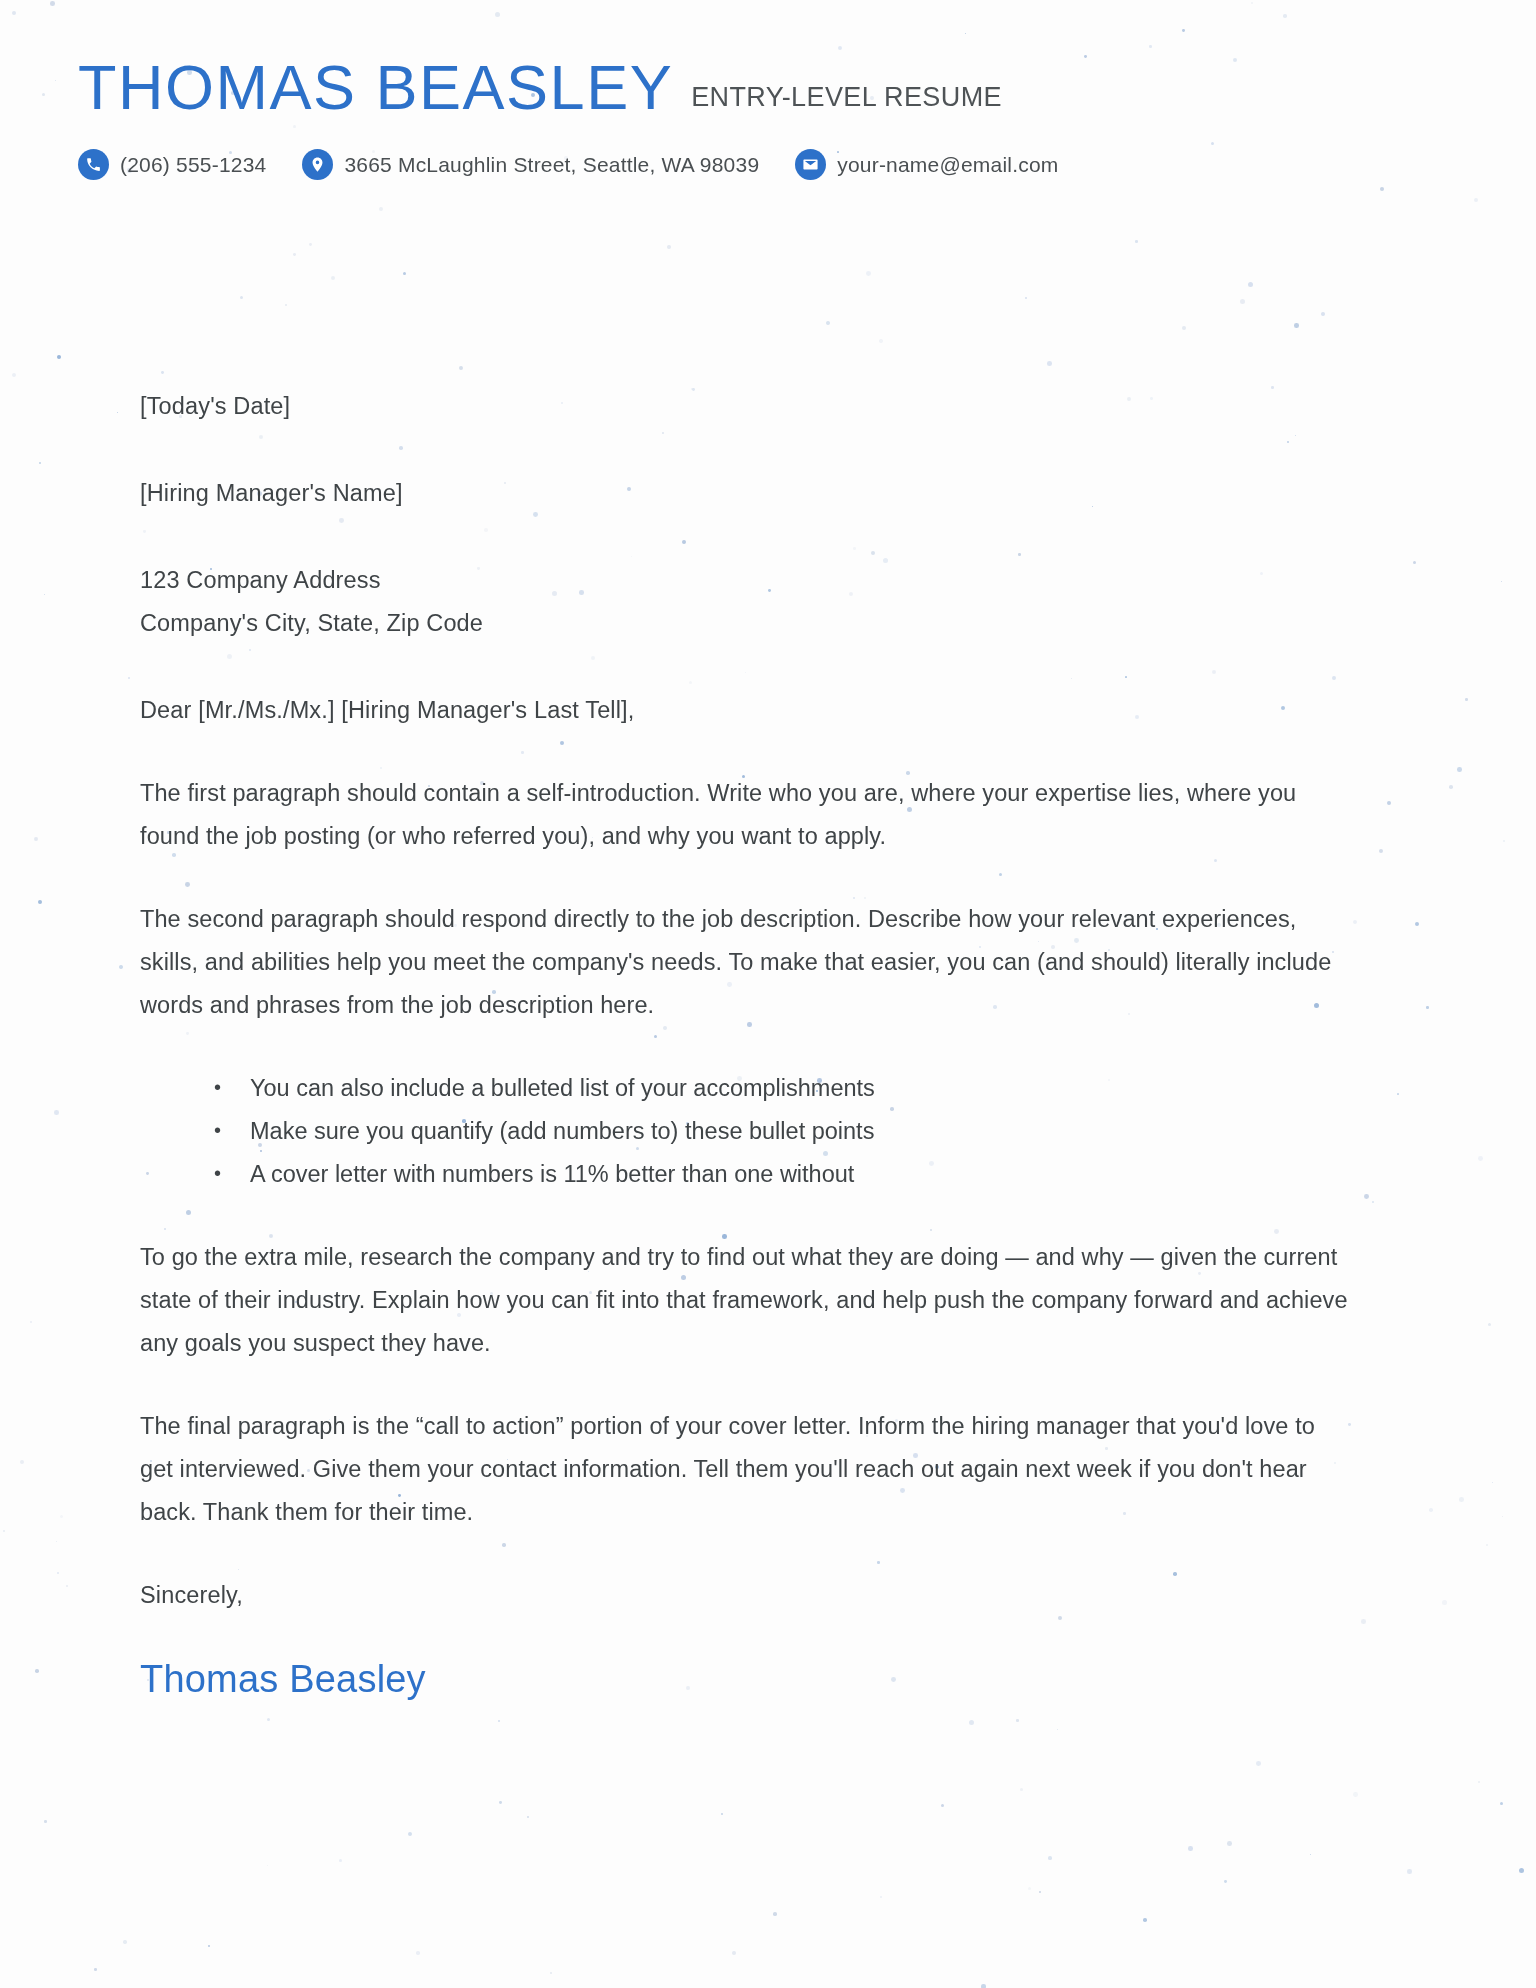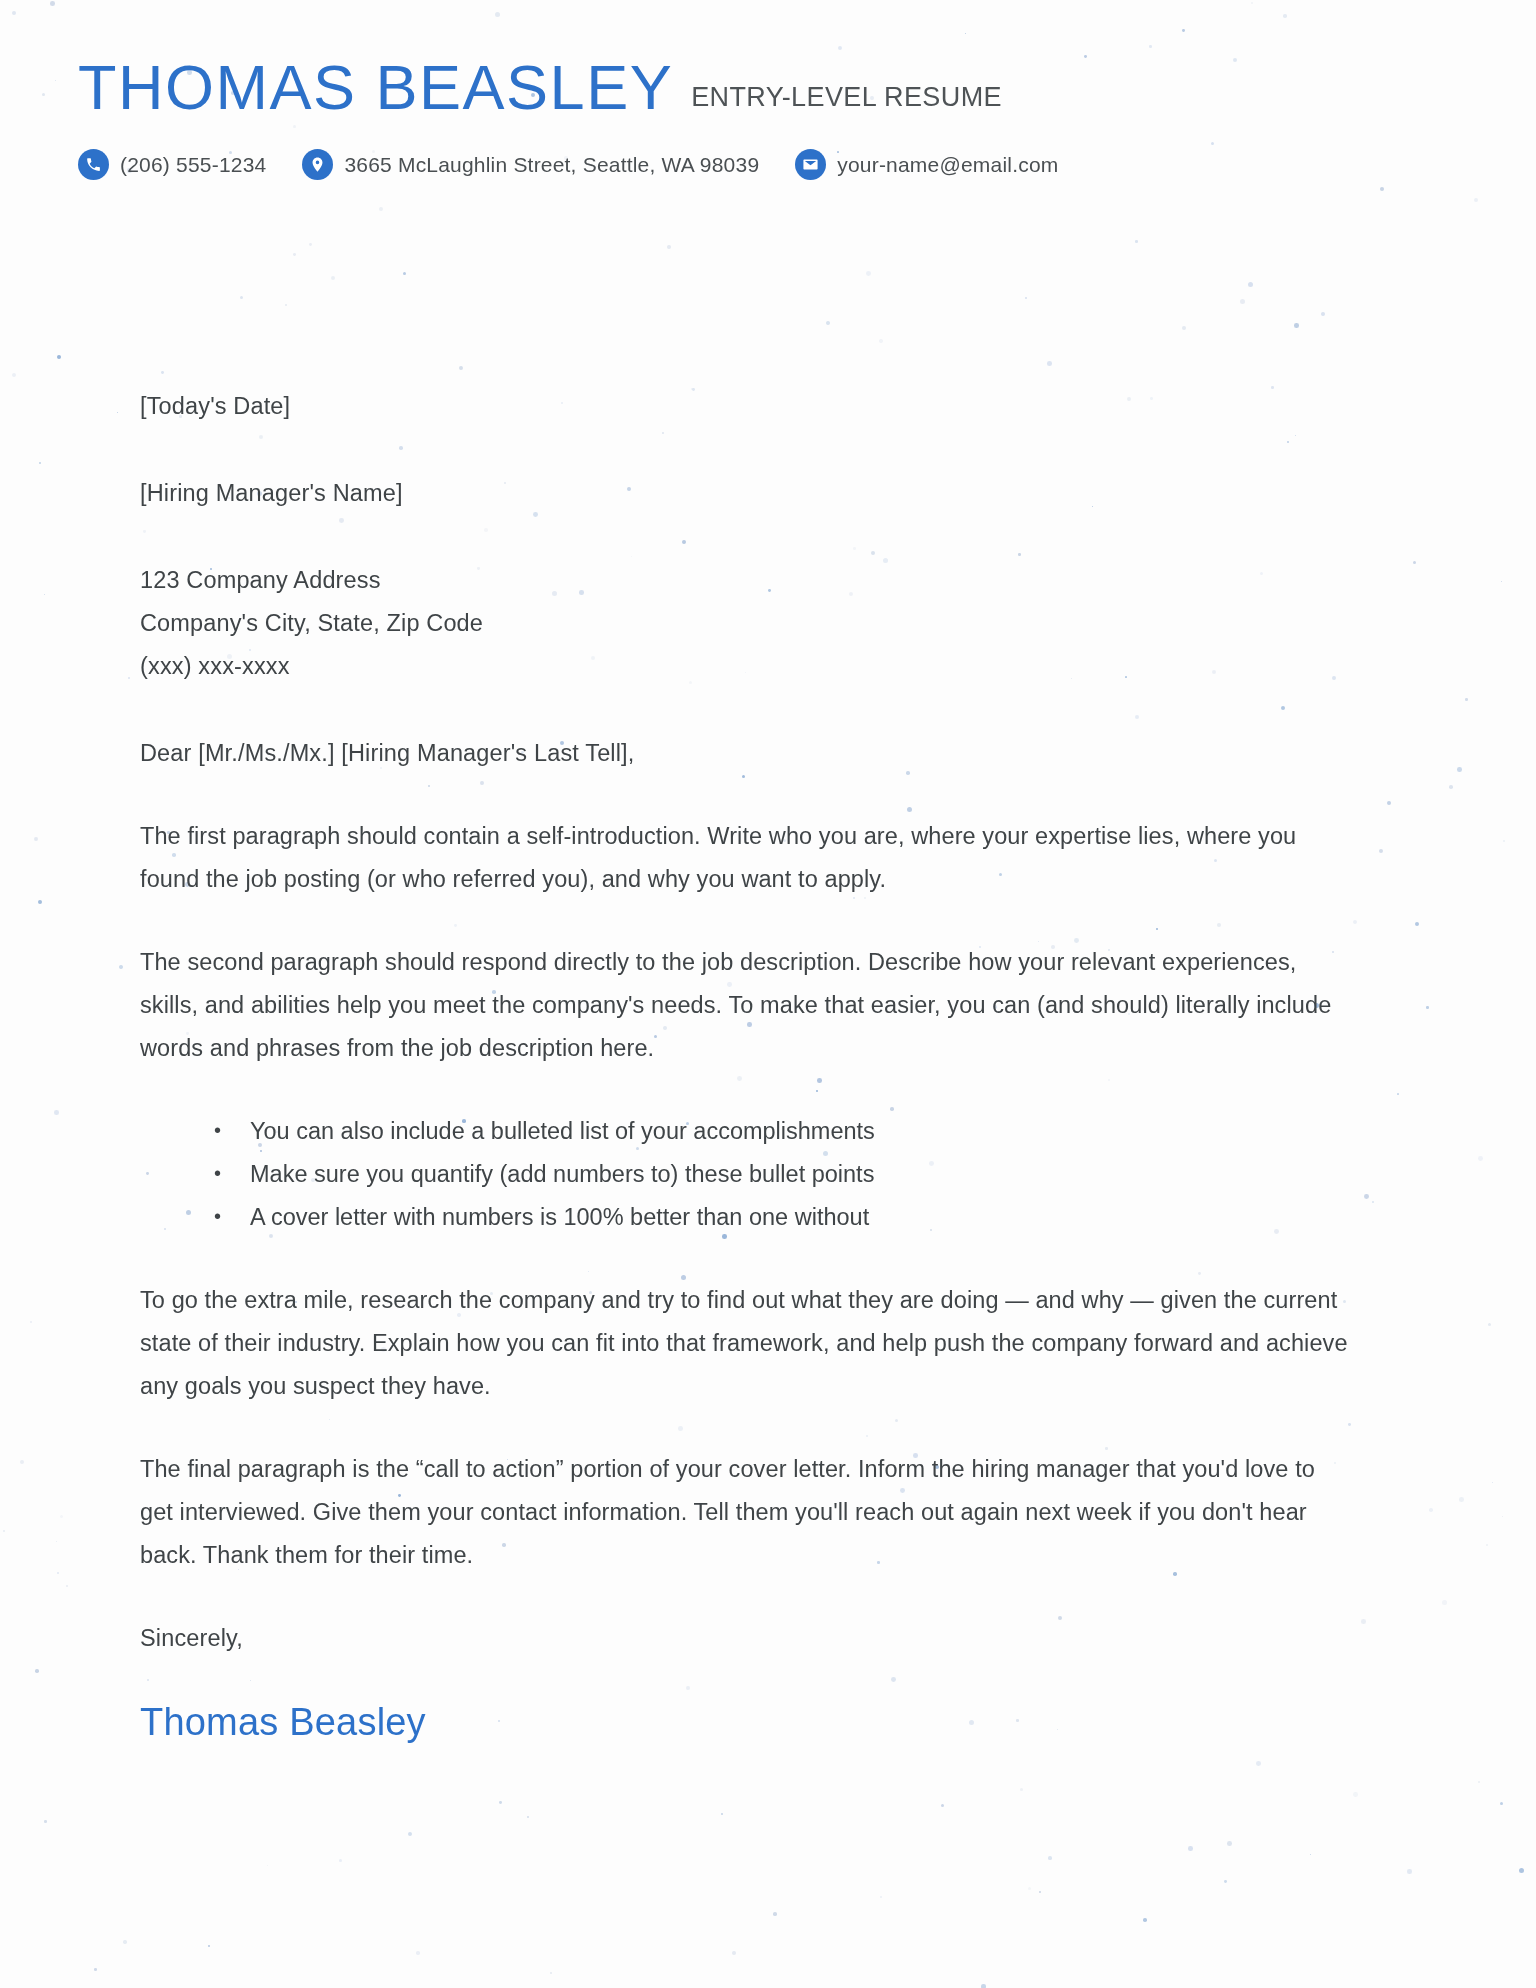--- a/index.html
+++ b/index.html
@@ -454,36 +454,35 @@
   <div class="body-block">
 
     <div class="line">[Today's Date]</div>
     <div class="gap-lg"></div>
 
     <div class="line">[Hiring Manager's Name]</div>
     <div class="gap-lg"></div>
 
     <div class="line">123 Company Address</div>
     <div class="line">Company's City, State, Zip Code</div>
-    <div class="line">(xxx) xxx-xxxx</div>
     <div class="gap-lg"></div>
 
     <div class="line">Dear [Mr./Ms./Mx.] [Hiring Manager's Last Tell],</div>
     <div class="gap-md"></div>
 
     <p class="para">The first paragraph should contain a self-introduction. Write who you are, where your expertise lies, where you found the job posting (or who referred you), and why you want to apply.</p>
     <div class="gap-md"></div>
 
     <p class="para">The second paragraph should respond directly to the job description. Describe how your relevant experiences, skills, and abilities help you meet the company's needs. To make that easier, you can (and should) literally include words and phrases from the job description here.</p>
     <div class="gap-md"></div>
 
     <ul class="bullets">
       <li>You can also include a bulleted list of your accomplishments</li>
       <li>Make sure you quantify (add numbers to) these bullet points</li>
-      <li>A cover letter with numbers is 100% better than one without</li>
+      <li>A cover letter with numbers is 11% better than one without</li>
     </ul>
     <div class="gap-md"></div>
 
     <p class="para">To go the extra mile, research the company and try to find out what they are doing — and why — given the current state of their industry. Explain how you can fit into that framework, and help push the company forward and achieve any goals you suspect they have.</p>
     <div class="gap-md"></div>
 
     <p class="para">The final paragraph is the “call to action” portion of your cover letter. Inform the hiring manager that you'd love to get interviewed. Give them your contact information. Tell them you'll reach out again next week if you don't hear back. Thank them for their time.</p>
     <div class="gap-md"></div>
 
     <div class="line">Sincerely,</div>

